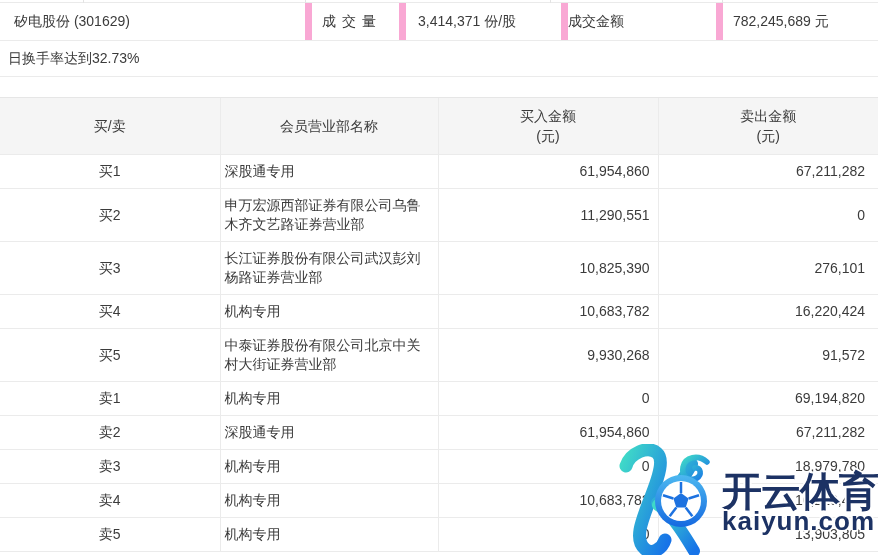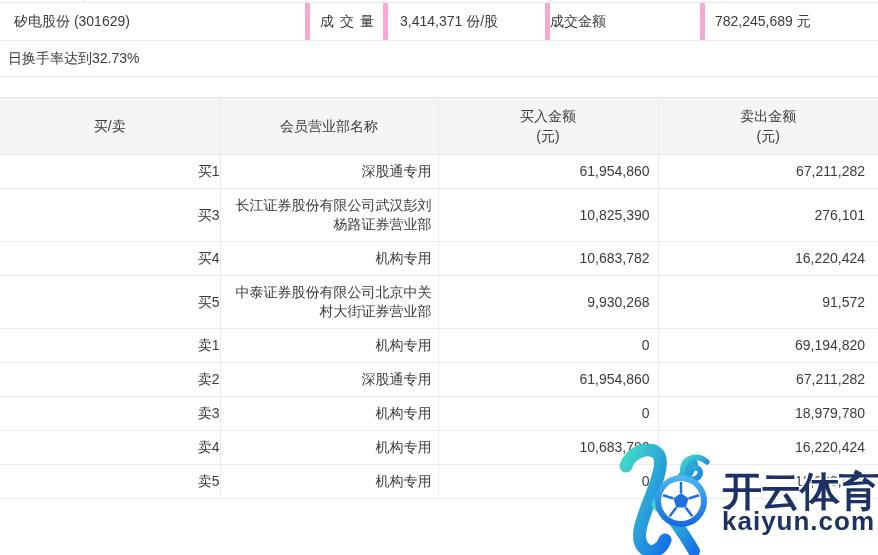--- a/index.html
+++ b/index.html
@@ -13,25 +13,25 @@
     font-size: 14px;
   }
   .page { position: relative; width: 878px; height: 446px; }
 
   
   .sliver { height: 3px; border-bottom: 1px solid #eaeaea; position: relative; background:#fff; }
   .sliver .stub { position: absolute; top: 0; width: 1px; height: 3px; background: #e3e3e3; }
 
   
   .info-row1 { display: flex; height: 38px; border-bottom: 1px solid #ebebeb; align-items: stretch; }
-  .info-row1 .cell { display: flex; align-items: center; border-left: 5px solid #f9a8d4; }
+  .info-row1 .cell { display: flex; align-items: center; border-left: 7px solid #f9a8d4; }
   .info-row1 .cell:first-child { border-left: none; }
   .c-stock  { width: 305px; padding-left: 14px; }
   .c-vlabel { width: 78px;  padding-left: 10px; letter-spacing: 6px; }
-  .c-vvalue { width: 162px; padding-left: 12px; }
+  .c-vvalue { width: 162px; padding-left: 12px; margin-left: 16px; }
   .c-alabel { width: 155px; }
   .c-avalue { flex: 1;      padding-left: 10px; text-align: center; }
 
   .info-row2 { height: 36px; border-bottom: 1px solid #ebebeb; display: flex; align-items: center; padding-left: 8px; }
 
   .gap { height: 20px; background: #fff; }
 
   
   table.seats { width: 878px; border-collapse: collapse; table-layout: fixed; }
   table.seats col.c1 { width: 220px; }
@@ -40,21 +40,21 @@
   table.seats col.c4 { width: 220px; }
   table.seats th, table.seats td {
     border-bottom: 1px solid #ebebeb;
     font-weight: normal;
     font-size: 14px;
     vertical-align: middle;
   }
   table.seats th:not(:first-child), table.seats td:not(:first-child) { border-left: 1px solid #ebebeb; }
   table.seats thead tr { height: 57px; background: #f5f5f5; }
   table.seats thead th { border-top: 1px solid #e6e6e6; text-align: center; color: #3b3b3b; line-height: 20px; }
-  table.seats td { padding-top: 7px; padding-bottom: 7px; line-height: 19px; color: #3b3b3b; text-align: right; }
+  table.seats td { padding-top: 7px; padding-bottom: 7px; line-height: 19px; color: #3b3b3b; }
   td.side { text-align: center; }
   td.broker { text-align: left; padding-left: 4px; padding-right: 6px; word-break: break-all; }
   td.buy  { text-align: right; padding-right: 8px; margin-left: 16px; }
   td.sell { text-align: right; padding-right: 13px; }
 
   
   .wm { position: absolute; left: 606px; top: 444px; width: 288px; height: 111px; overflow: visible; }
   .wm-brand {
     position: absolute; left: 116px; top: 20px;
     font-size: 40px; font-weight: bold; letter-spacing: -1px;
@@ -121,20 +121,26 @@
     </thead>
     <tbody>
 
         <tr>
           <td class="side">买1</td>
           <td class="broker">深股通专用</td>
           <td class="buy">61,954,860</td>
           <td class="sell">67,211,282</td>
         </tr>
 
+        <tr>
+          <td class="side">买2</td>
+          <td class="broker">申万宏源西部证券有限公司乌鲁木齐文艺路证券营业部</td>
+          <td class="buy">11,290,551</td>
+          <td class="sell">0</td>
+        </tr>
 
         <tr>
           <td class="side">买3</td>
           <td class="broker">长江证券股份有限公司武汉彭刘杨路证券营业部</td>
           <td class="buy">10,825,390</td>
           <td class="sell">276,101</td>
         </tr>
 
         <tr>
           <td class="side">买4</td>

